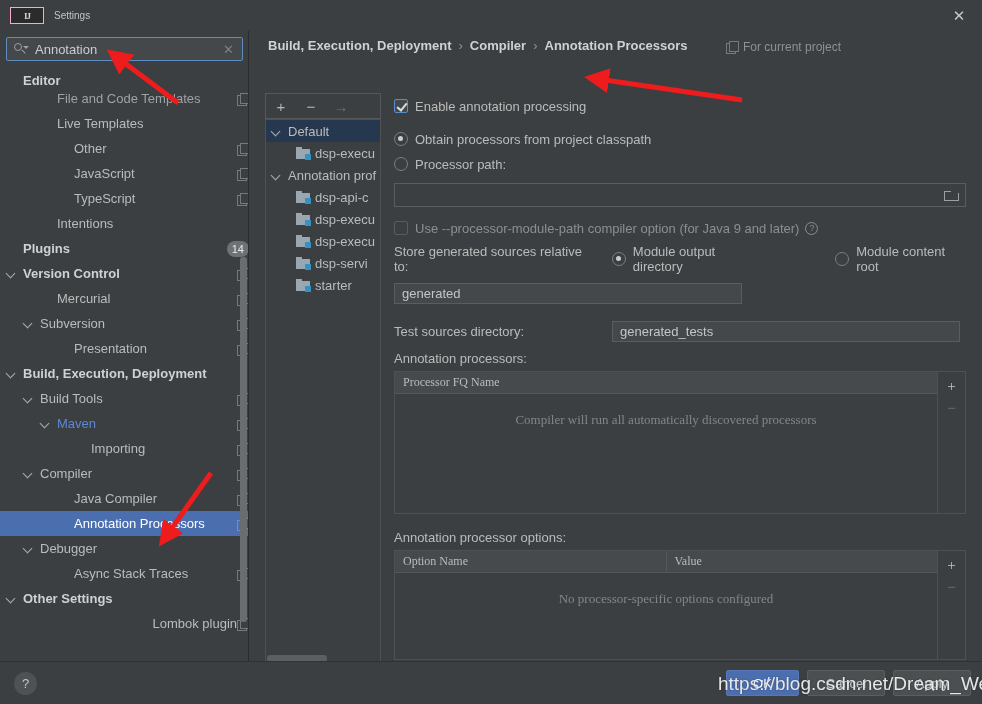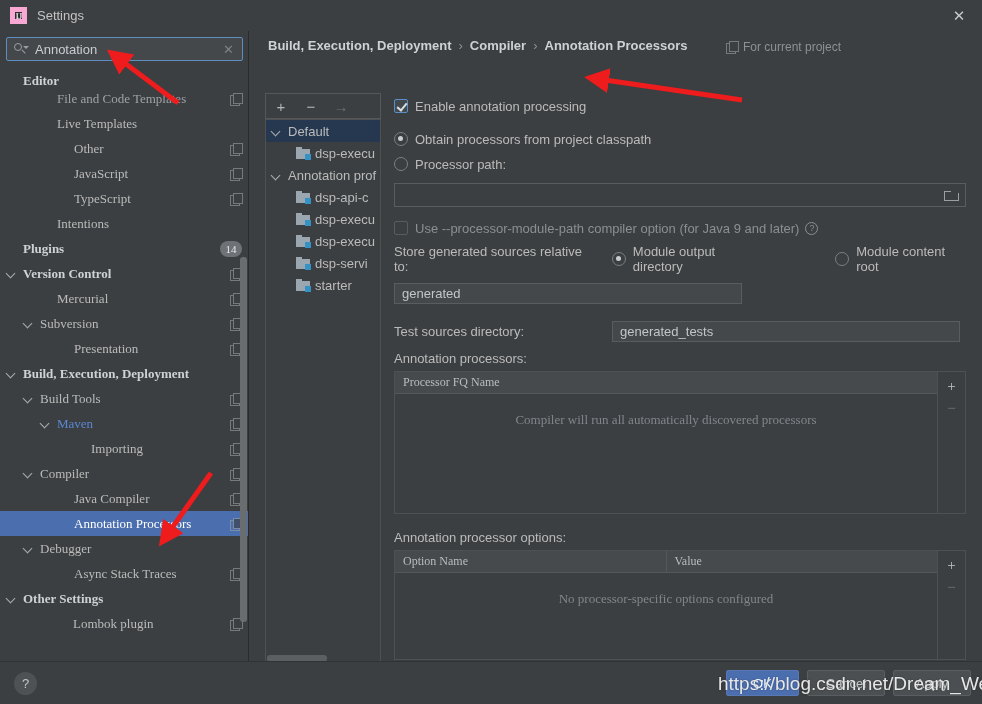--- a/index.html
+++ b/index.html
@@ -14,28 +14,28 @@
     -webkit-font-smoothing: antialiased;
   }
   .dialog { position: relative; width: 982px; height: 704px; background: #3c3f41; }
 
   
   .titlebar {
     position: absolute; left: 0; top: 0; width: 982px; height: 31px;
     background: #3c3f41; display: flex; align-items: center;
   }
   .ij-logo {
-    width: 17px; height: 17px; margin-left: 10px;
-    border: 5px solid #f9a8d4; background: #2b2b2b;
+    width: 34px; height: 17px; margin-left: 10px;
+    border: 1px solid #f9a8d4; background: #2b2b2b;
     display: flex; align-items: center; justify-content: center;
     font-size: 9px; font-weight: bold; color: #d6d6d6;
     font-family: "Liberation Serif", serif; letter-spacing: -1px;
   }
   .title-text {
-    margin-left: 10px; font-size: 13px; color: #c3c3c3;
+    margin-left: 10px; font-size: 10px; color: #c3c3c3;
   }
   .close-btn {
     position: absolute; right: 0; top: 0; width: 46px; height: 31px;
     display: flex; align-items: center; justify-content: center;
     color: #c8c8c8; font-size: 15px; cursor: pointer;
   }
 
   
   .sidebar {
     position: absolute; left: 0; top: 31px; width: 249px; height: 630px;
@@ -66,22 +66,22 @@
   .search-value {
     margin-left: 8px; font-size: 13px; color: #c8cdd1; flex: 1;
   }
   .search-clear {
     margin-right: 8px; color: #7d8184; font-size: 13px; cursor: pointer;
   }
 
   .tree { margin-top: 7px; position: relative; }
   .tree-row {
     height: 25px; display: flex; align-items: center;
-    padding-right: 7px; position: relative; white-space: nowrap;
-    font-size: 13px; color: #bbbbbb; cursor: default; font-family: Liberation Serif, serif;
+    padding-right: 0; position: relative; white-space: nowrap;
+    font-size: 13px; color: #bbbbbb; cursor: default;
   }
   .tree-row.selected { background: #4b6eaf; color: #ffffff; }
   .tree-row.clipped { color: #9ea2a5; }
   .tree-row .arrow {
     width: 11px; height: 11px; flex: none; position: relative;
   }
   .tree-row .arrow.open::before {
     content: ""; position: absolute; left: 1px; top: 2px;
     width: 6px; height: 6px;
     border-right: 1.4px solid #a9adb0; border-bottom: 1.4px solid #a9adb0;
@@ -426,21 +426,21 @@
           <span class="copy-icon"></span>
         </div>
         <div class="tree-row bold">
           <span style="width: 6px; flex: 0 0 auto;"></span>
           <span class="arrow open"></span>
           <span class="label" style="margin-left: 6px;">Other Settings</span>
         </div>
         <div class="tree-row">
           <span style="width: 40px; flex: 0 0 auto;"></span>
           <span class="arrow"></span>
-          <span class="label" style="margin-left: 22px;">Lombok plugin</span>
+          <span class="label" style="margin-left: 8px; text-align: right;">Lombok plugin</span>
           <span class="copy-icon"></span>
         </div>
       </div>
     <div class="sb-scroll"></div>
   </div>
   <div class="sidebar-divider"></div>
 
   <div class="content">
 
     <div class="breadcrumb" id="breadcrumb">

